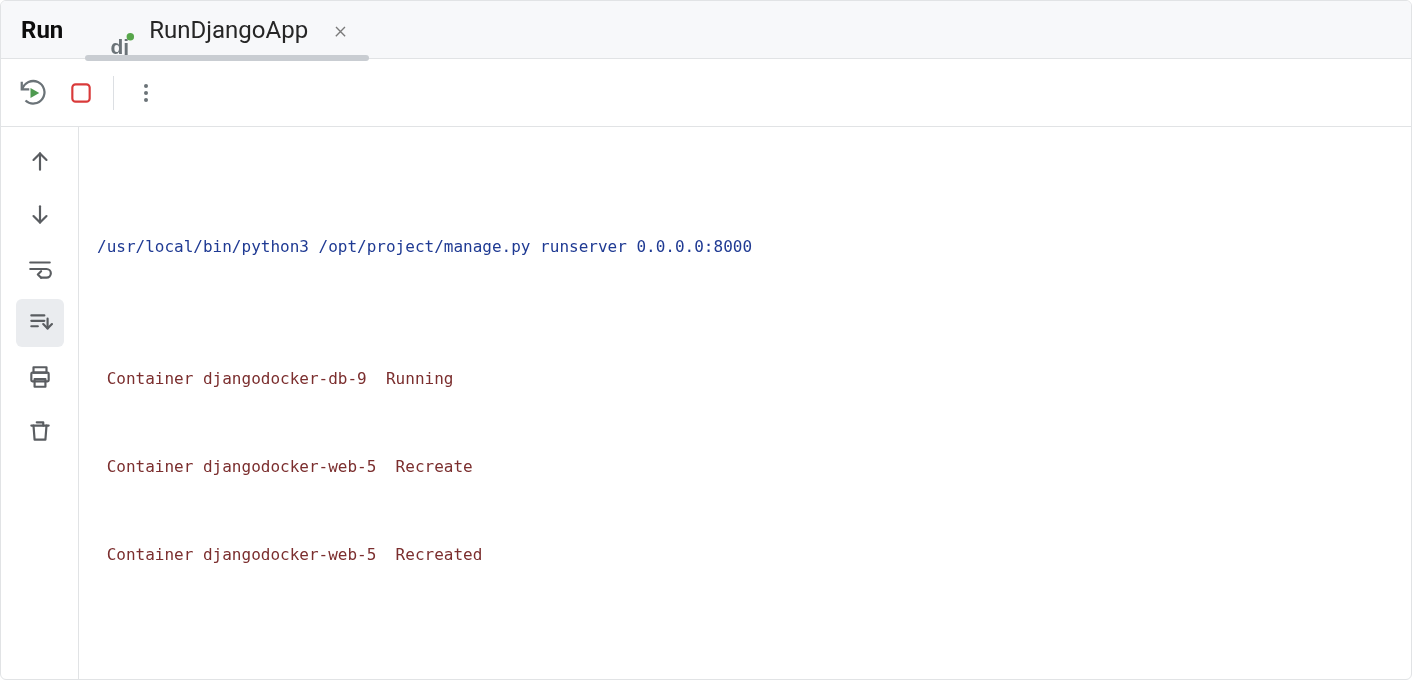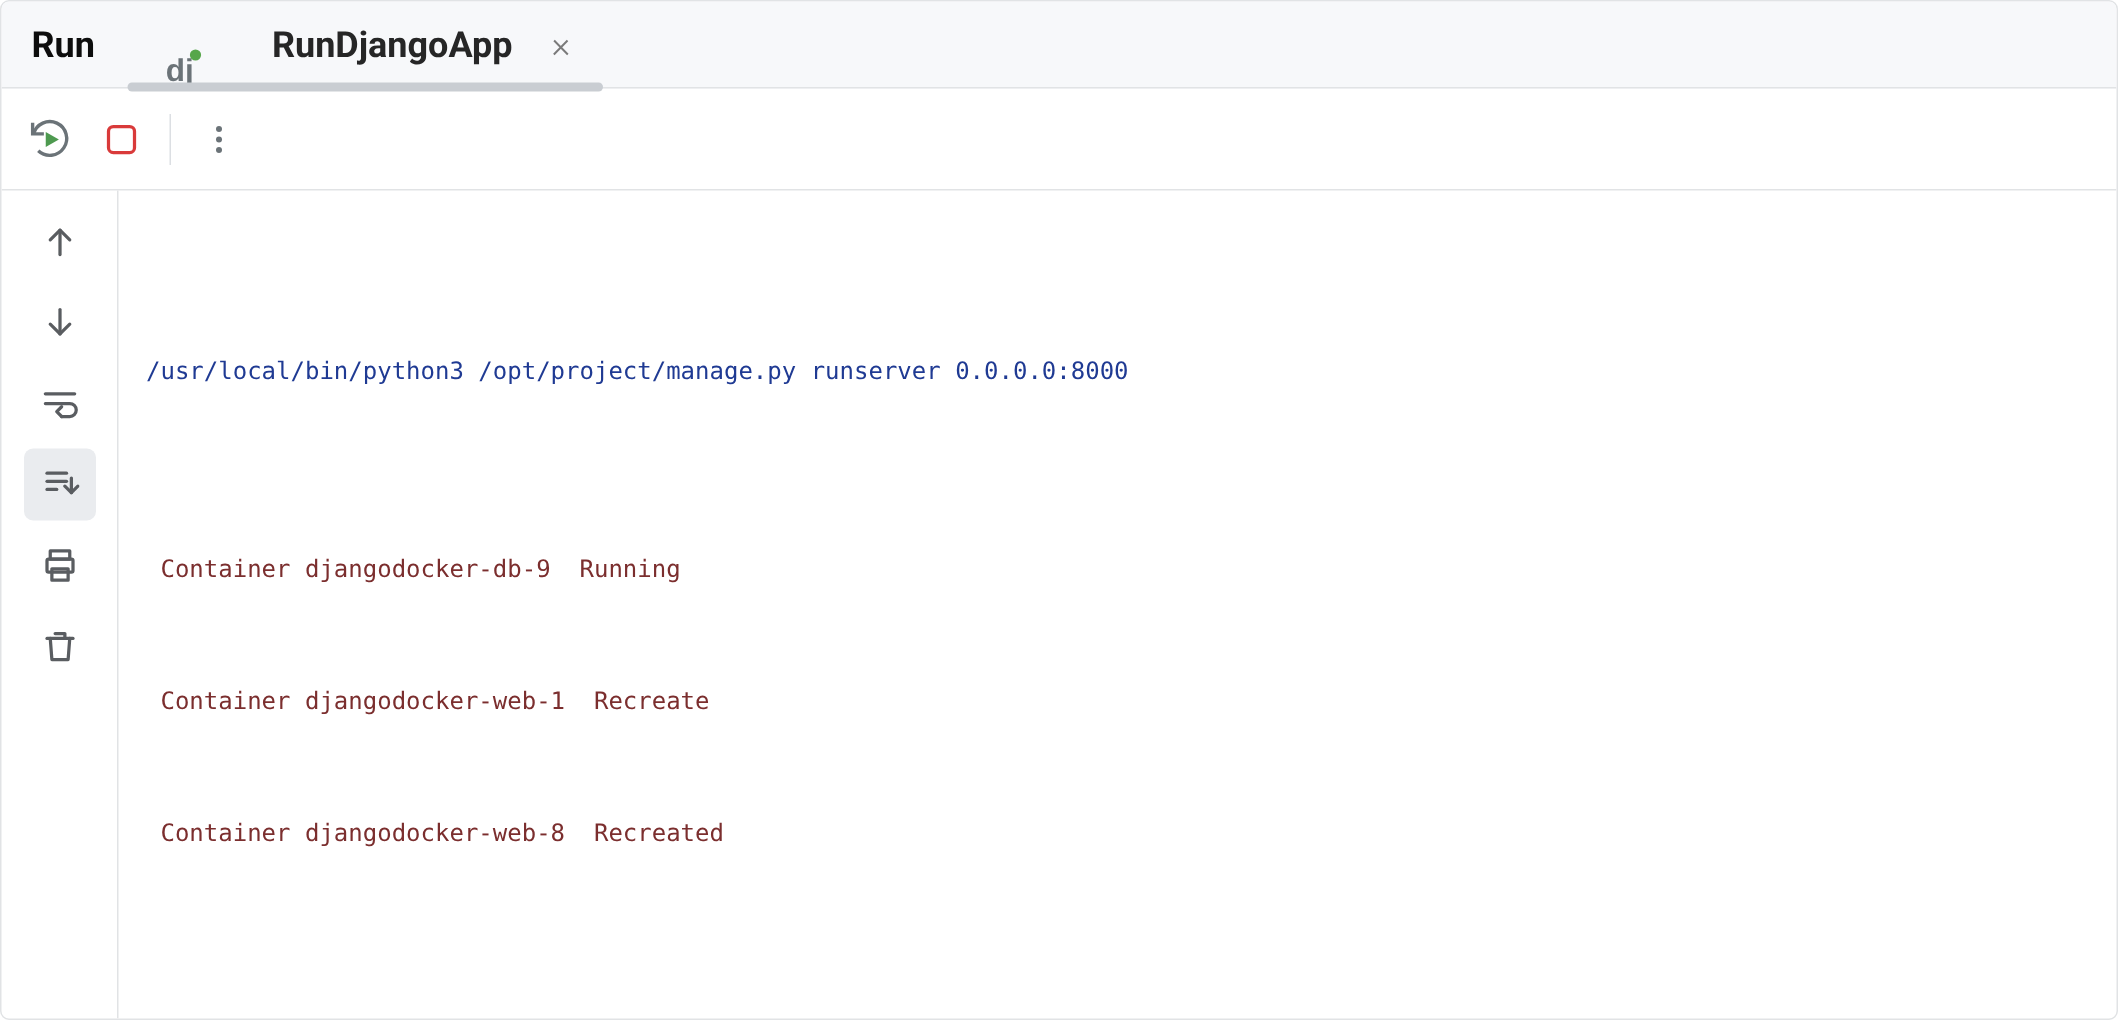--- a/index.html
+++ b/index.html
@@ -42,21 +42,21 @@
   }
   .tab-icon {
     display: flex;
     align-items: center;
     justify-content: center;
     width: 28px;
     height: 28px;
     position: relative;
     margin-top: 32px;
   }
-  .tab-label { font-weight: 700; margin-left: 32px; }
+  .tab-label { font-weight: 400; }
   .tab-close {
     color: #7a7a7a;
     font-size: 24px;
     line-height: 1;
     padding: 2px 4px;
     cursor: pointer;
     margin-left: 8px;
     font-weight: 300;
   }
   .tab::after {
@@ -220,22 +220,22 @@
         <path d="M4 7 H20"></path>
           <path d="M9 4 H15 V7"></path>
           <path d="M6 7 l1 13 h10 l1 -13"></path>
       </svg>
     </div>
   </div>
 
   <div class="console">
     <span class="line cmd">/usr/local/bin/python3 /opt/project/manage.py runserver 0.0.0.0:8000</span>
     <span id="lines-host"><span class="line stderr"> Container djangodocker-db-9  Running</span>
-<span class="line stderr"> Container djangodocker-web-1  Recreate</span>
-<span class="line stderr"> Container djangodocker-web-8  Recreated</span>
+<span class="line stderr"> Container djangodocker-web-5  Recreate</span>
+<span class="line stderr"> Container djangodocker-web-5  Recreated</span>
 
 
 
 
 
 
 
 </span>
   </div>
 </div>

